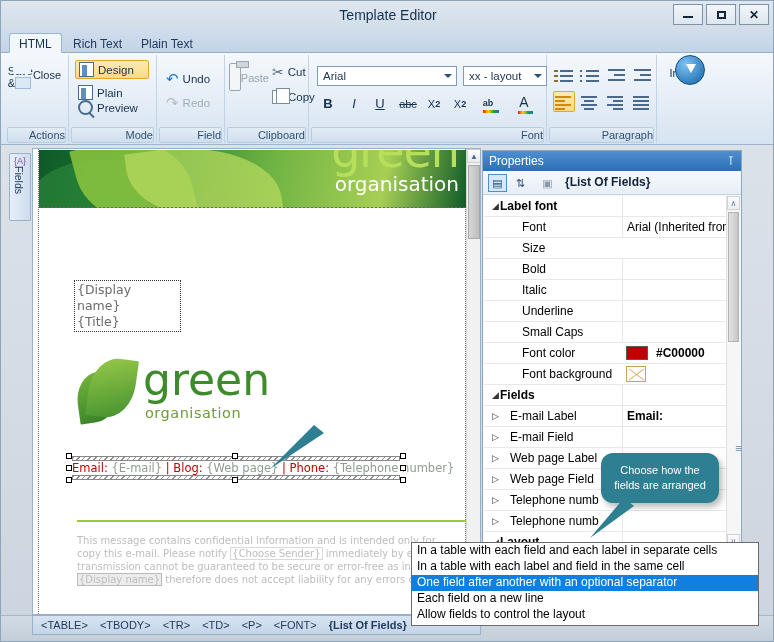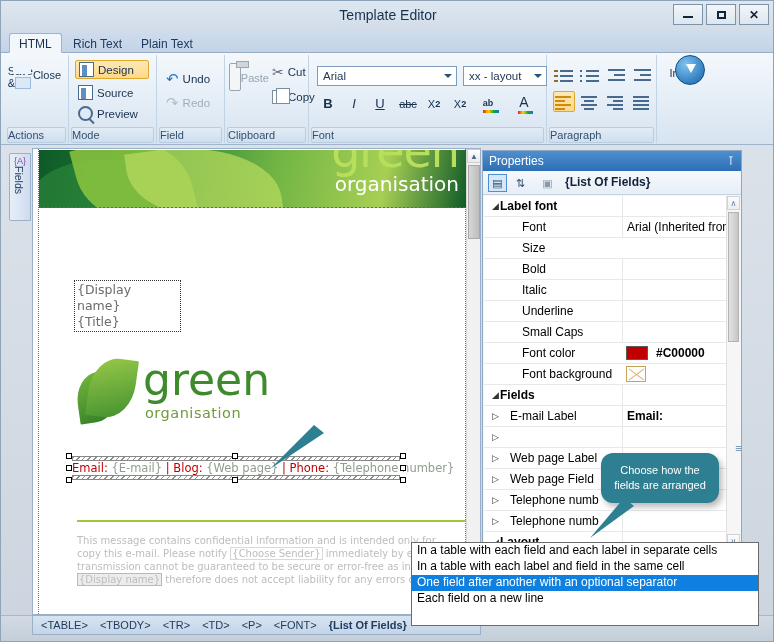--- a/index.html
+++ b/index.html
@@ -68,21 +68,21 @@
     border-bottom: 1px solid #9fb5cc;
   }
   .rgroup {
     position: absolute; top: 2px; height: 88px;
     border-right: 1px solid #c2d3e3;
   }
   .lbl-pill {
     position: absolute; bottom: 0; left: 2px; right: 2px; height: 16px;
     background: linear-gradient(#e2ecf6,#cfdeee);
     border: 1px solid #b9cde0; border-radius: 2px;
-    text-align: left; font-size: 11px; color: #33506f; line-height: 14px;
+    text-align: right; font-size: 11px; color: #33506f; line-height: 14px;
   }
 
   .bigbtn {
     position: absolute; display: flex; flex-direction: row;
     align-items: center; justify-content: flex-end;
     font-size: 11px; color: #1d3category;
   }
   .txt-sm { font-size: 11px; color: #16314e; }
 
   .smallbtn {
@@ -439,23 +439,23 @@
       <div class="lbl-pill">Actions</div>
     </div>
 
     <div class="rgroup" style="left:68px; width:88px;">
       <div class="smallbtn sel" style="left:6px; top:5px; width:74px;">
         <span class="ic ic-doc"></span>
         <span>Design</span>
       </div>
       <div class="smallbtn" style="left:6px; top:29px; width:74px;">
         <span class="ic ic-doc"></span>
-        <span>Source</span>
-      </div>
-      <div class="smallbtn" style="left:6px; top:50px; width:74px;">
+        <span>Plain</span>
+      </div>
+      <div class="smallbtn" style="left:6px; top:44px; width:74px;">
         <span class="ic ic-mag"></span>
         <span>Preview</span>
       </div>
       <div class="lbl-pill">Mode</div>
     </div>
 
     <div class="rgroup" style="left:156px; width:68px;">
       <div class="smallbtn" style="left:6px; top:14px;">
         <span class="ic ic-undo">↶</span>
         <span>Undo</span>
@@ -750,20 +750,21 @@
       </div>
 
       <div class="row">
         <span class="tri">▷</span>
         <span class="nm">E-mail Label</span>
         <span class="val b">Email:</span>
       </div>
 
       <div class="row">
         <span class="tri">▷</span>
+        <span class="nm">E-mail Field</span>
         <span class="val"></span>
       </div>
 
       <div class="row">
         <span class="tri">▷</span>
         <span class="nm">Web page Label</span>
         <span class="val b">Blog:</span>
       </div>
 
       <div class="row">
@@ -798,20 +799,21 @@
     </div>
 
     <div class="grip">≡</div>
   </div>
 
   <div class="dropdown">
     <div class="dd-item">In a table with each field and each label in separate cells</div>
     <div class="dd-item">In a table with each label and field in the same cell</div>
     <div class="dd-item sel">One field after another with an optional separator</div>
     <div class="dd-item">Each field on a new line</div>
+    <div class="dd-item">Allow fields to control the layout</div>
   </div>
 
   <svg style="position:absolute;left:265px;top:420px;width:60px;height:50px;">
     <polygon points="48,4 58,12 4,48" fill="#2f7f92"></polygon>
   </svg>
 
   <div class="callout" style="left:600px; top:452px; width:118px; height:50px;">
     <div>
       <span>Choose how the</span><br>
       <span>fields are arranged</span>

